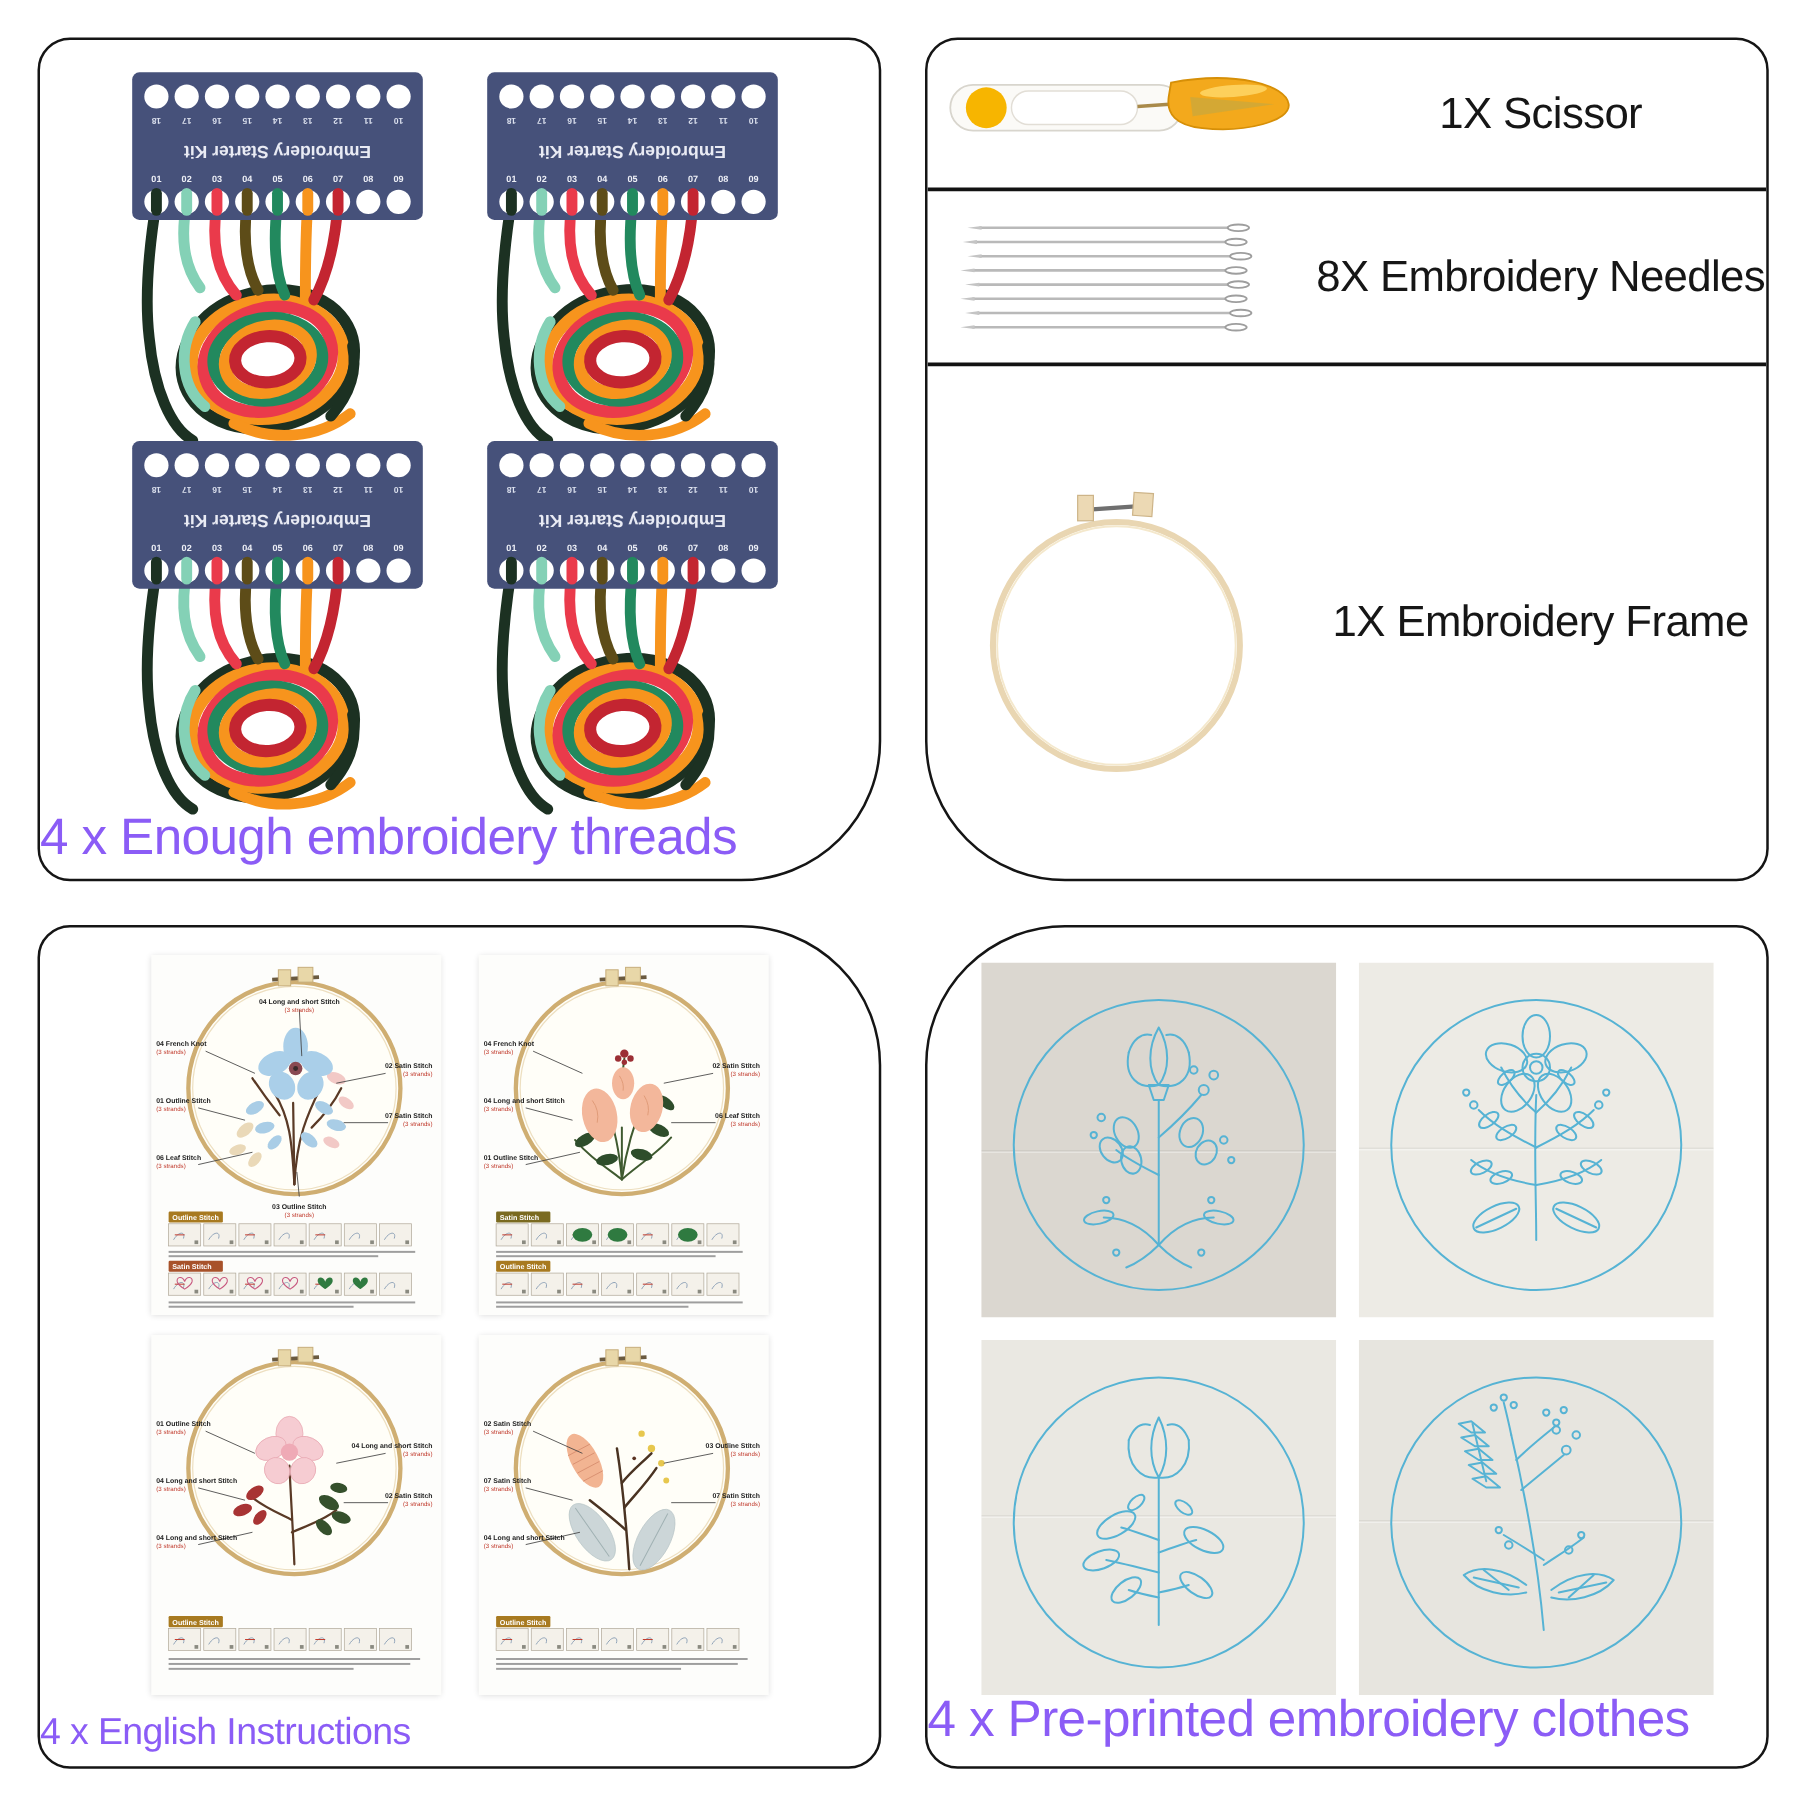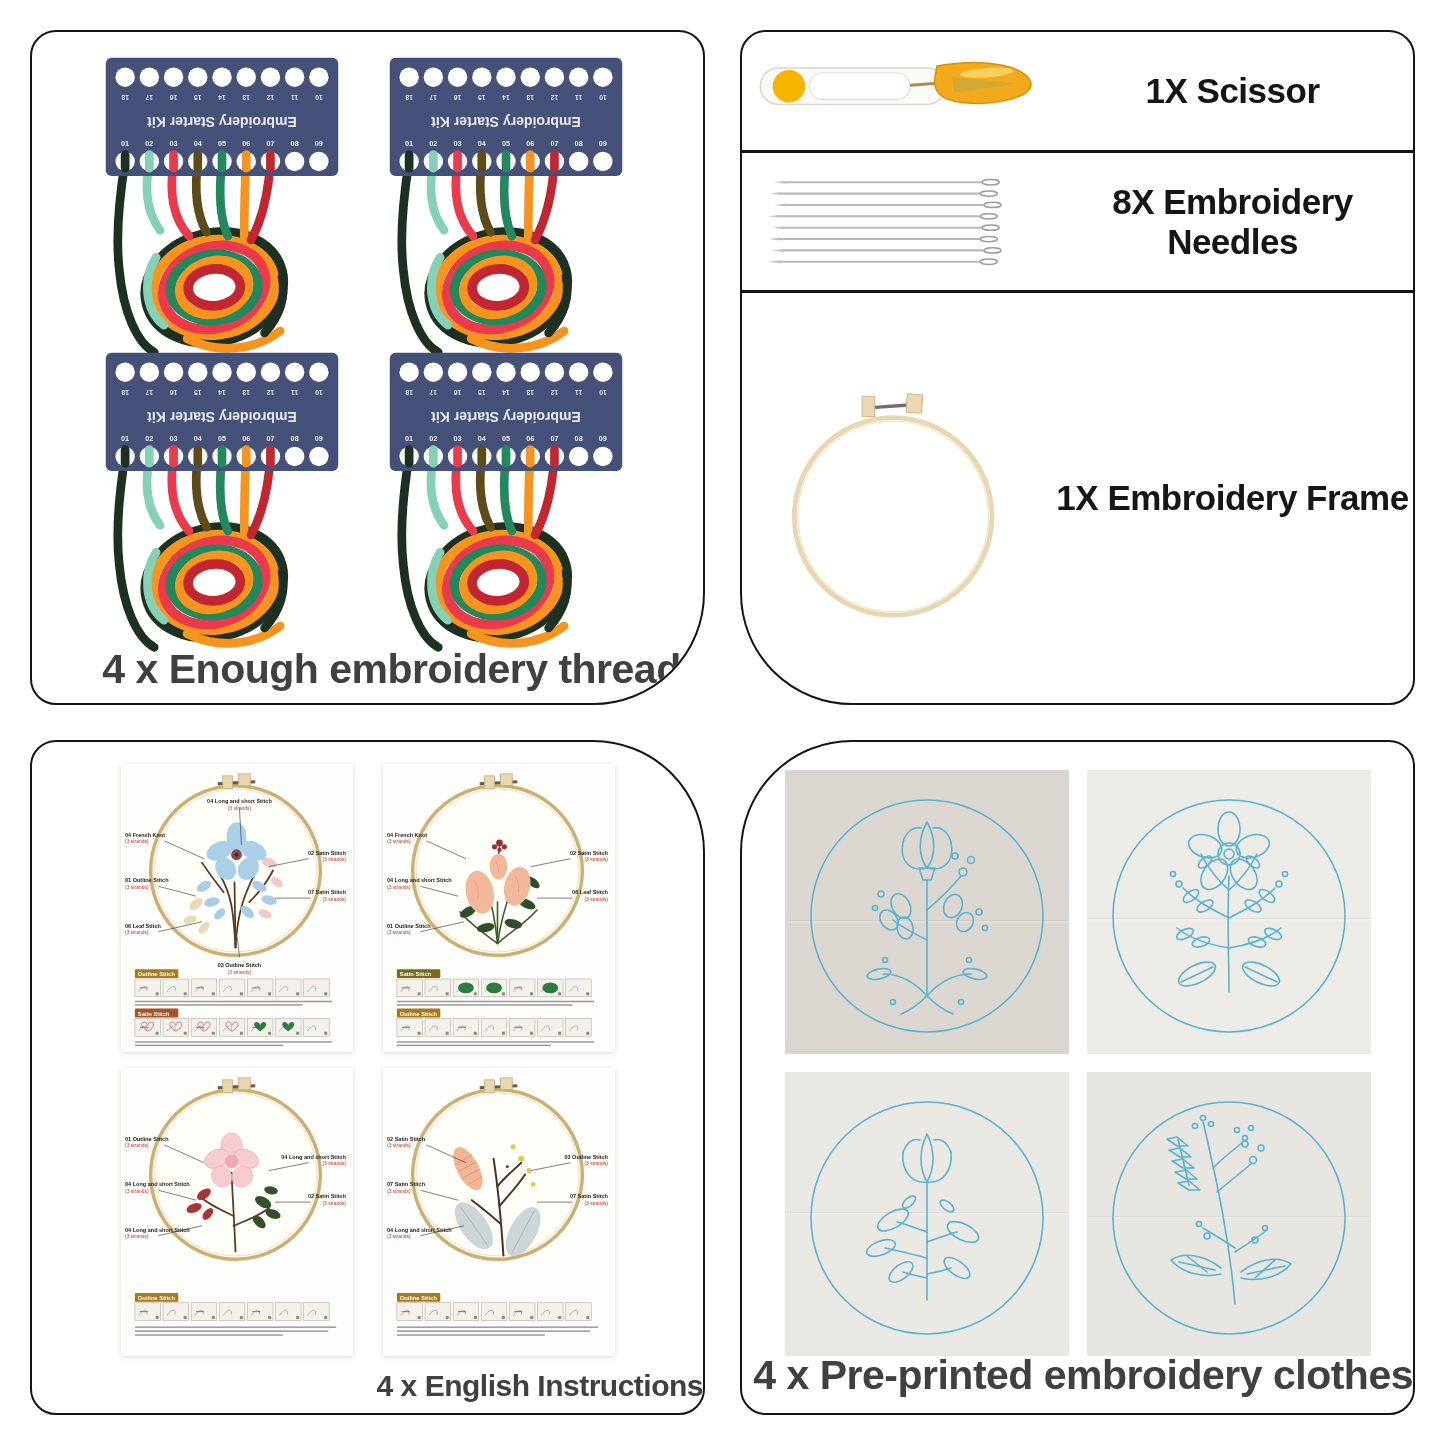--- a/index.html
+++ b/index.html
@@ -5,21 +5,21 @@
   html,body{margin:0;padding:0;}
   body{width:1445px;height:1445px;background:#ffffff;position:relative;
        font-family:"Liberation Sans","DejaVu Sans",sans-serif;}
   .panel{position:absolute;width:675px;height:675px;background:#fff;
          border:2.5px solid #151515;box-sizing:border-box;overflow:hidden;}
   .tl{left:30px;top:30px;border-radius:26px 26px 112px 26px;}
   .tr{left:740px;top:30px;border-radius:26px 26px 26px 112px;}
   .bl{left:30px;top:740px;border-radius:26px 112px 26px 26px;}
   .br{left:740px;top:740px;border-radius:112px 26px 26px 26px;}
 
-  .caption{position:absolute;left:0;right:0;text-align:right;font-weight:700;color:#404040;
+  .caption{position:absolute;left:0;right:0;text-align:left;font-weight:400;color:#8b5cf6;
            letter-spacing:-0.5px;white-space:nowrap;}
   .tl .caption{font-size:41px;bottom:10px;}
   .bl .caption{font-size:30px;bottom:10px;}
   .br .caption{font-size:41px;bottom:14px;}
 
   
   .thread-grid{display:grid;grid-template-columns:256px 256px;grid-template-rows:295px 295px;
                column-gap:28px;padding:20px 0 0 62px;}
   .thread-unit{width:256px;height:310px;overflow:visible;}
   .tl-num{font-size:7px;fill:#dde2ef;font-weight:700;text-anchor:middle;}
@@ -30,21 +30,21 @@
   .coil{fill:none;stroke-width:10;}
 
   
   .contents{display:flex;flex-direction:column;height:100%;}
   .crow{display:flex;align-items:center;border-bottom:3px solid #121212;box-sizing:border-box;}
   .crow.r1{flex:0 0 121px;}
   .crow.r2{flex:0 0 140px;}
   .crow.r3{flex:0 0 141px;}
   .crow.r4{flex:1;border-bottom:none;}
   .icon-box{flex:0 0 310px;display:flex;justify-content:center;align-items:center;}
-  .rlabel{flex:1;text-align:center;font-size:35px;font-weight:700;color:#161616;letter-spacing:-0.5px;}
+  .rlabel{flex:1;text-align:center;font-size:35px;font-weight:400;color:#161616;letter-spacing:-0.5px;}
 
   
   .sheet-grid{display:grid;grid-template-columns:232px 232px;grid-template-rows:288px 288px;
               column-gap:30px;row-gap:16px;justify-content:center;padding-top:22px;}
   .sheet{background:#fdfdfb;box-shadow:0 1px 5px rgba(0,0,0,.15);}
   .ann{font-size:5.6px;fill:#222;font-weight:600;}
   .annm{text-anchor:middle;}  .anne{text-anchor:end;}
   .ann2{font-size:5px;fill:#c0392b;}
   .ldr{stroke:#444;stroke-width:.7;fill:none;}
   .hdrtxt{font-size:5.8px;fill:#fff;font-weight:700;}

